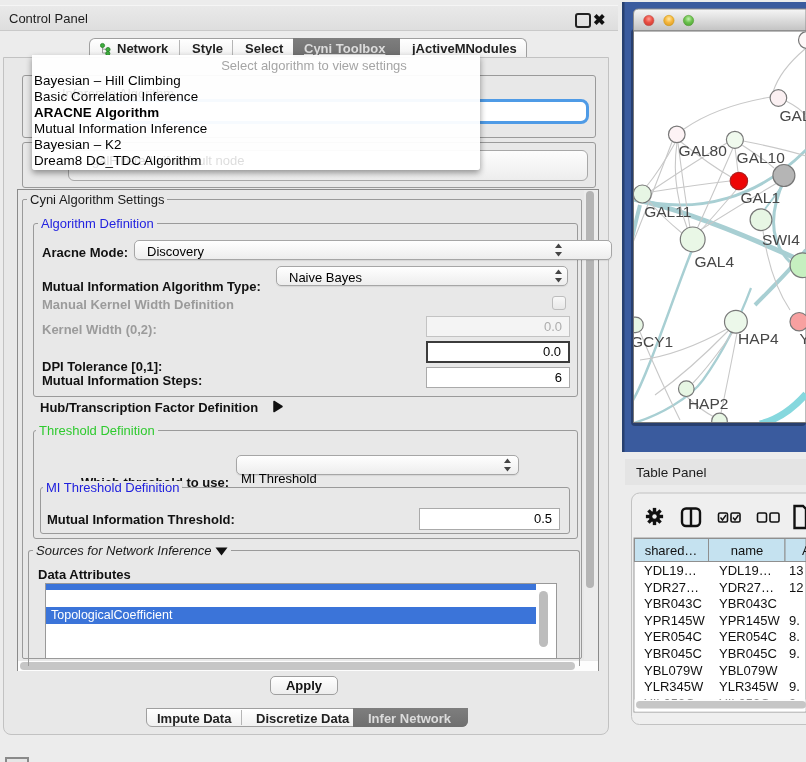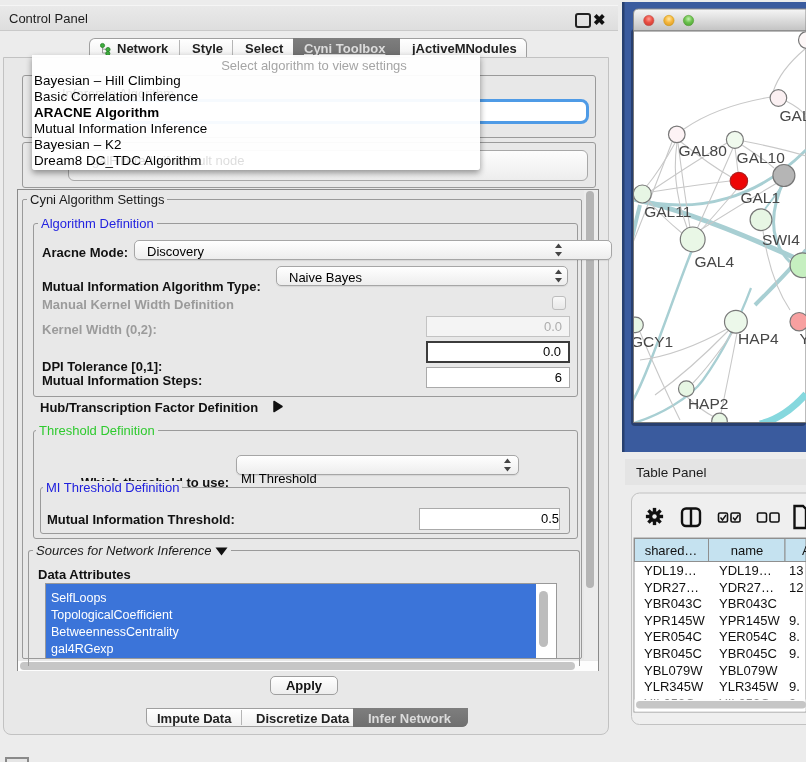--- a/index.html
+++ b/index.html
@@ -104,34 +104,31 @@
     <span style="position:absolute;left:4px;top:3px;margin-top:12px;">MI Threshold</span>
   </div>
 <svg class="carets" style="left:503px;top:458px;" viewBox="0 0 9 14">
     <path d="M4.5 0.5 L8 5 L1 5 Z" fill="#444"></path>
     <path d="M4.5 13.5 L8 9 L1 9 Z" fill="#444"></path>
   </svg>
 
 <div class="group" style="left:40px;top:487px;width:528px;height:45px;"></div>
 <div class="gtitle" style="left:43px;top:481px;color:#2020dd;">MI Threshold Definition</div>
 <div class="abs b13" style="left:47px;top:512px;">Mutual Information Threshold:</div>
-<div class="field" style="left:419px;top:508px;width:141px;height:22px;box-sizing:border-box;line-height:20px;">0.5</div>
+<div class="field" style="left:419px;top:508px;width:141px;height:22px;box-sizing:border-box;line-height:20px;padding-right:7px;">0.5</div>
 
 <div class="group" style="left:28px;top:550px;width:550px;height:115px;border-bottom:none;border-radius:3px 3px 0 0;"></div>
 <div class="gtitle" style="left:33px;top:544px;color:#1a1a1a;font-style:italic;">Sources for Network Inference <svg width="13" height="9" viewBox="0 0 13 9" style="vertical-align:-1px">
       <path d="M0.5 0.5 L12.5 0.5 L6.5 8.5 Z" fill="#111"></path>
     </svg></div>
 <div class="abs b13" style="left:38px;top:567px;">Data Attributes</div>
 
 <div class="abs" style="left:45px;top:583px;width:512px;height:75.5px;background:#fff;border:1px solid #999;box-sizing:border-box;overflow:hidden;">
   <div class="abs" style="left:0;top:-11px;width:490px;height:17px;background:#3b74d9;"></div>
-  <div class="abs" style="left:0;top:6px;width:490px;height:17px;background:#3b74d9;color:#fff;font-size:12.5px;line-height:17px;padding-left:5px;box-sizing:border-box;">SelfLoops</div>
   <div class="abs" style="left:0;top:23px;width:490px;height:17px;background:#3b74d9;color:#fff;font-size:12.5px;line-height:17px;padding-left:5px;box-sizing:border-box;">TopologicalCoefficient</div>
-  <div class="abs" style="left:0;top:40px;width:490px;height:17px;background:#3b74d9;color:#fff;font-size:12.5px;line-height:17px;padding-left:5px;box-sizing:border-box;">BetweennessCentrality</div>
-  <div class="abs" style="left:0;top:57px;width:490px;height:17px;background:#3b74d9;color:#fff;font-size:12.5px;line-height:17px;padding-left:5px;box-sizing:border-box;">gal4RGexp</div>
   <div class="abs" style="left:493px;top:7px;width:9px;height:56px;background:#bdbdbd;border-radius:5px;"></div>
 </div>
 
 <div class="abs" style="left:270px;top:676px;width:68px;height:19px;background:linear-gradient(#ffffff,#ededed);border:1px solid #9f9f9f;border-radius:5px;box-sizing:border-box;text-align:center;font-size:13px;font-weight:bold;color:#111;line-height:17px;">Apply</div>
 
 <div class="abs" id="btabs" style="left:146px;top:708px;height:19px;">
   <div class="abs" style="left:0;top:0;width:322px;height:19px;background:linear-gradient(#ffffff,#f0f0f0);border:1px solid #9f9f9f;border-radius:0 0 6px 6px;box-sizing:border-box;"></div>
   <div class="abs" style="left:95px;top:2px;width:1px;height:15px;background:#b5b5b5;"></div>
   <div class="abs" style="left:206.5px;top:0;width:115.5px;height:19px;background:linear-gradient(#7e7e7e,#6f6f6f);border-radius:0 0 6px 0;"></div>
   <div class="abs" style="left:11px;top:3px;font-size:13px;font-weight:600;color:#222;">Impute Data</div>

